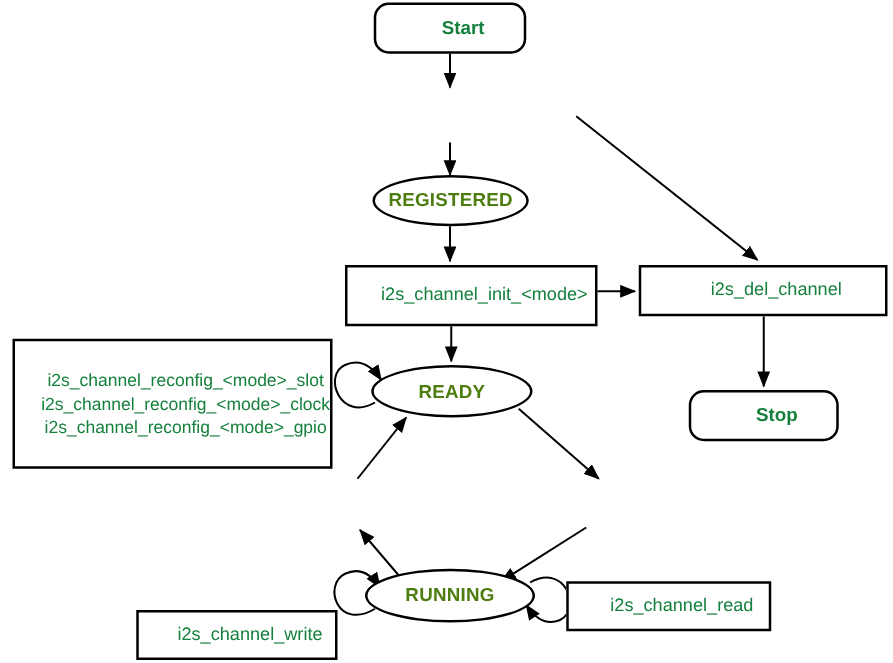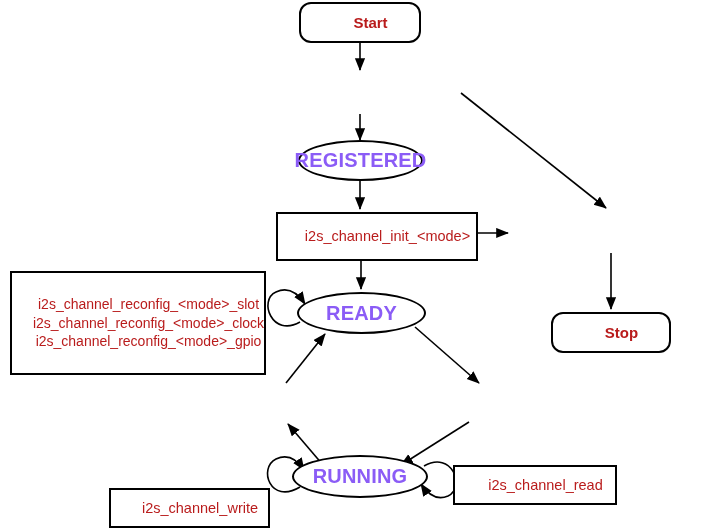--- a/index.html
+++ b/index.html
@@ -27,21 +27,21 @@
   }
   .node {
     position: absolute;
     box-sizing: border-box;
     display: flex;
     align-items: center;
     justify-content: center;
     text-align: center;
     background: #ffffff;
     border: 2px solid #000000;
-    color: #b91c1c;
+    color: #15803d;
     font-size: 14.5px;
     line-height: 1.28;
     z-index: 2;
     padding-left: 21px;
   }
   .node.terminator {
     border-radius: 12px;
     font-weight: bold;
     font-size: 15px;
   }
@@ -55,23 +55,23 @@
   }
   .state-ellipse {
     position: absolute;
     box-sizing: border-box;
     display: flex;
     align-items: center;
     justify-content: center;
     background: #ffffff;
     border: 2px solid #000000;
     border-radius: 50%;
-    color: #8b5cf6;
+    color: #4d7c0f;
     font-weight: bold;
-    font-size: 20px;
+    font-size: 15px;
     letter-spacing: 0.2px;
     z-index: 3;
   }
 </style>
 </head>
 <body>
 
 <div id="diagram-root">
 
   <svg id="edge-layer" width="714" height="530" viewBox="0 0 714 530">
@@ -138,20 +138,21 @@
     </g>
   </svg>
 
   <div class="node terminator" style="left:299px; top:2px; width:122px; height:41px;">Start</div>
 
 
   <div class="state-ellipse" style="left:298px; top:140px; width:125px; height:41px;">REGISTERED</div>
 
   <div class="node process" style="left:276px; top:212px; width:202px; height:49px;">i2s_channel_init_&lt;mode&gt;</div>
 
+  <div class="node process" style="left:511px; top:212px; width:199px; height:41px;">i2s_del_channel</div>
 
   <div class="node terminator" style="left:551px; top:312px; width:120px; height:41px;text-align:right;">Stop</div>
 
   <div class="node process multiline" style="left:10px; top:271px; width:256px; height:104px;">i2s_channel_reconfig_&lt;mode&gt;_slot
 i2s_channel_reconfig_&lt;mode&gt;_clock
 i2s_channel_reconfig_&lt;mode&gt;_gpio</div>
 
   <div class="state-ellipse" style="left:297px; top:292px; width:129px; height:42px;text-align:center;">READY</div>
 
 

